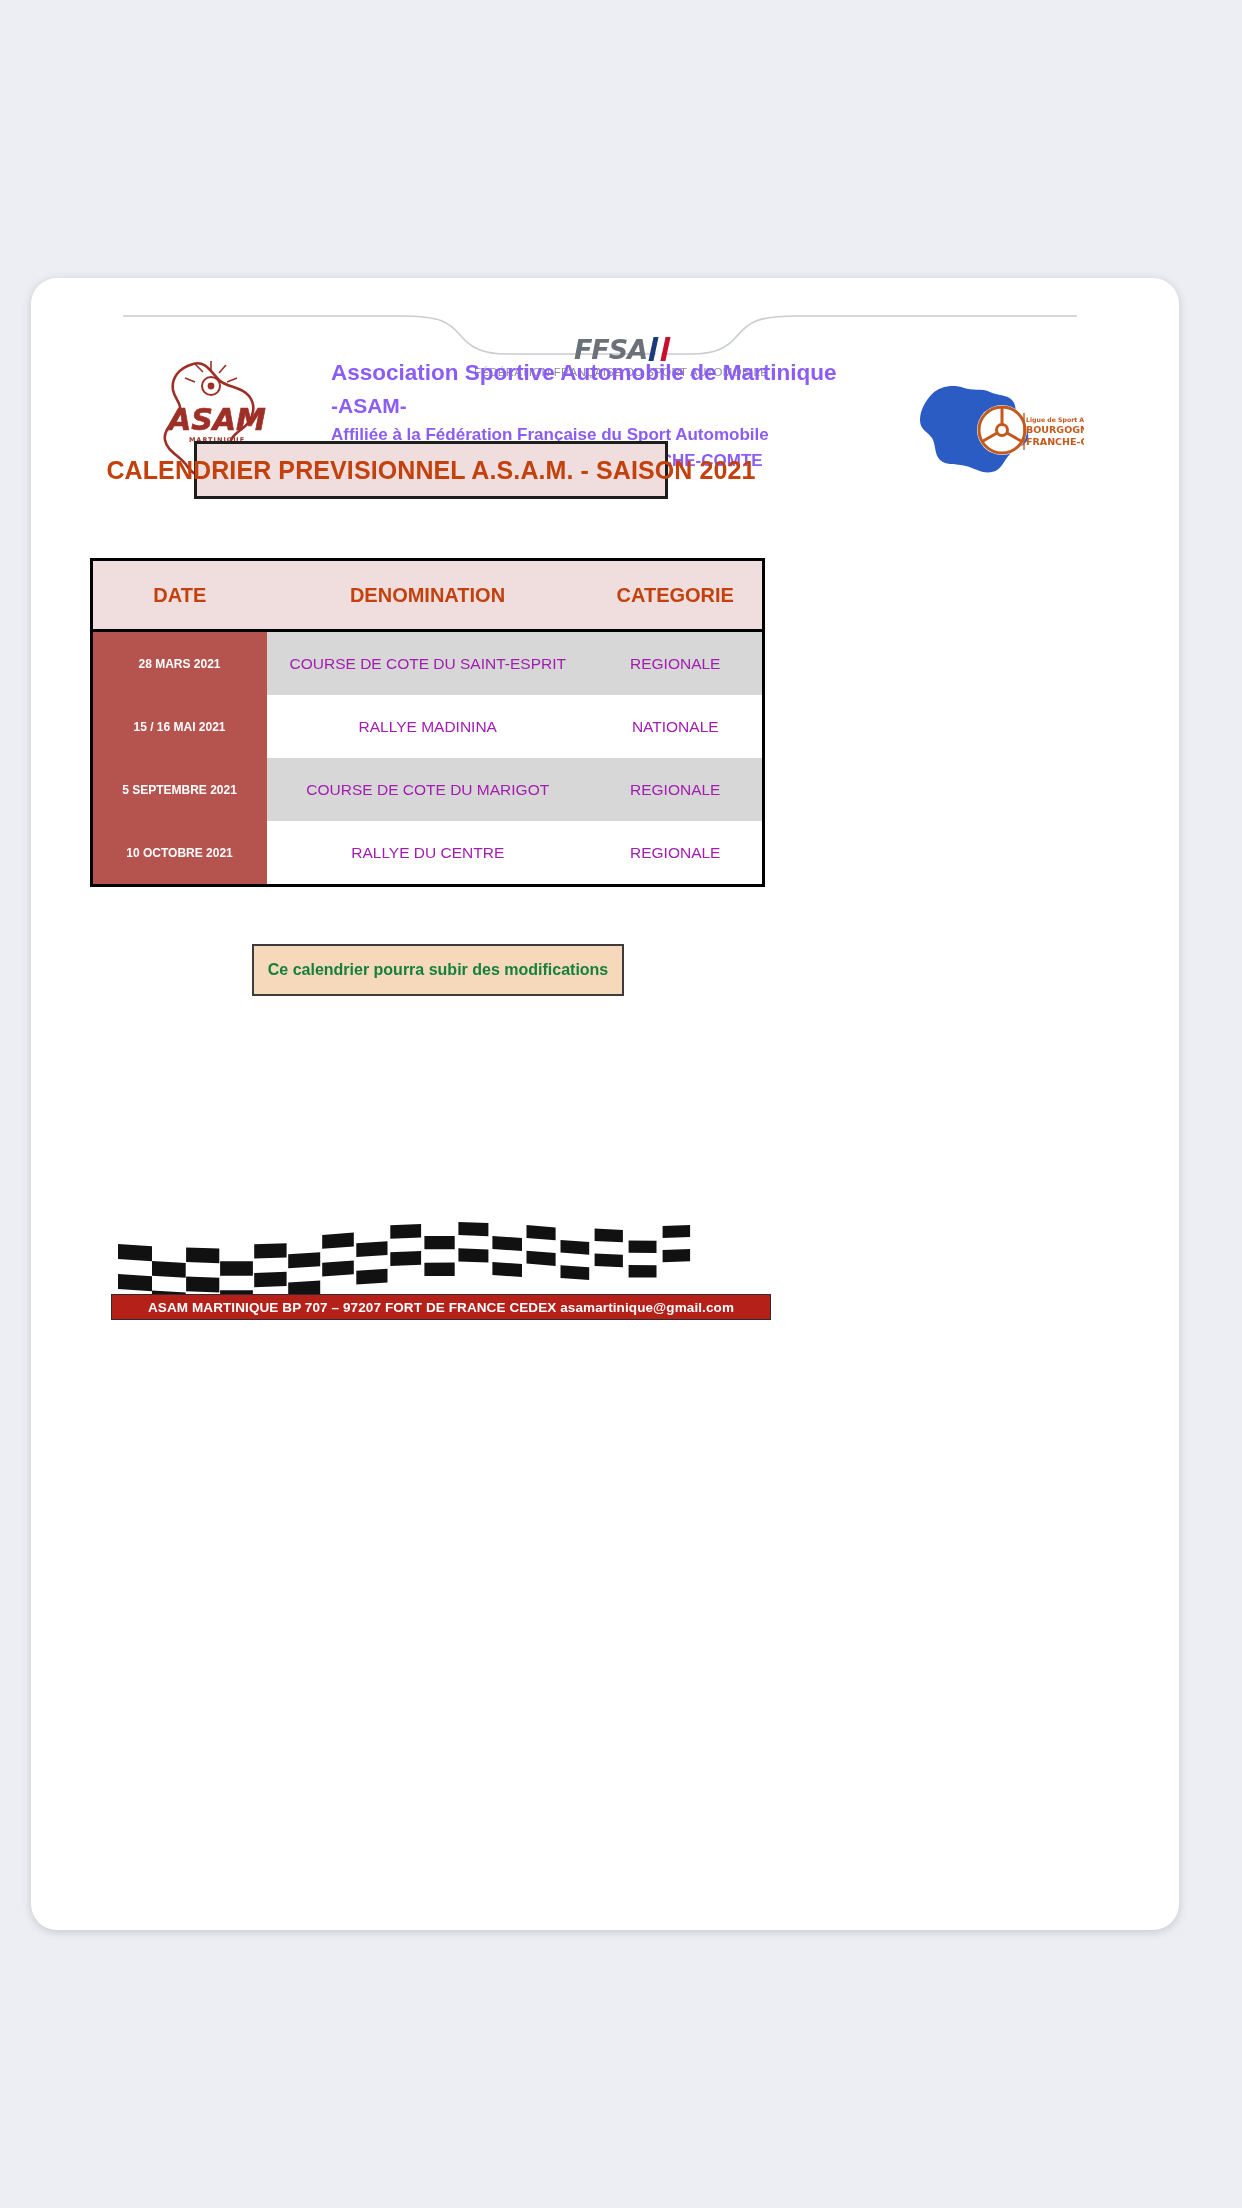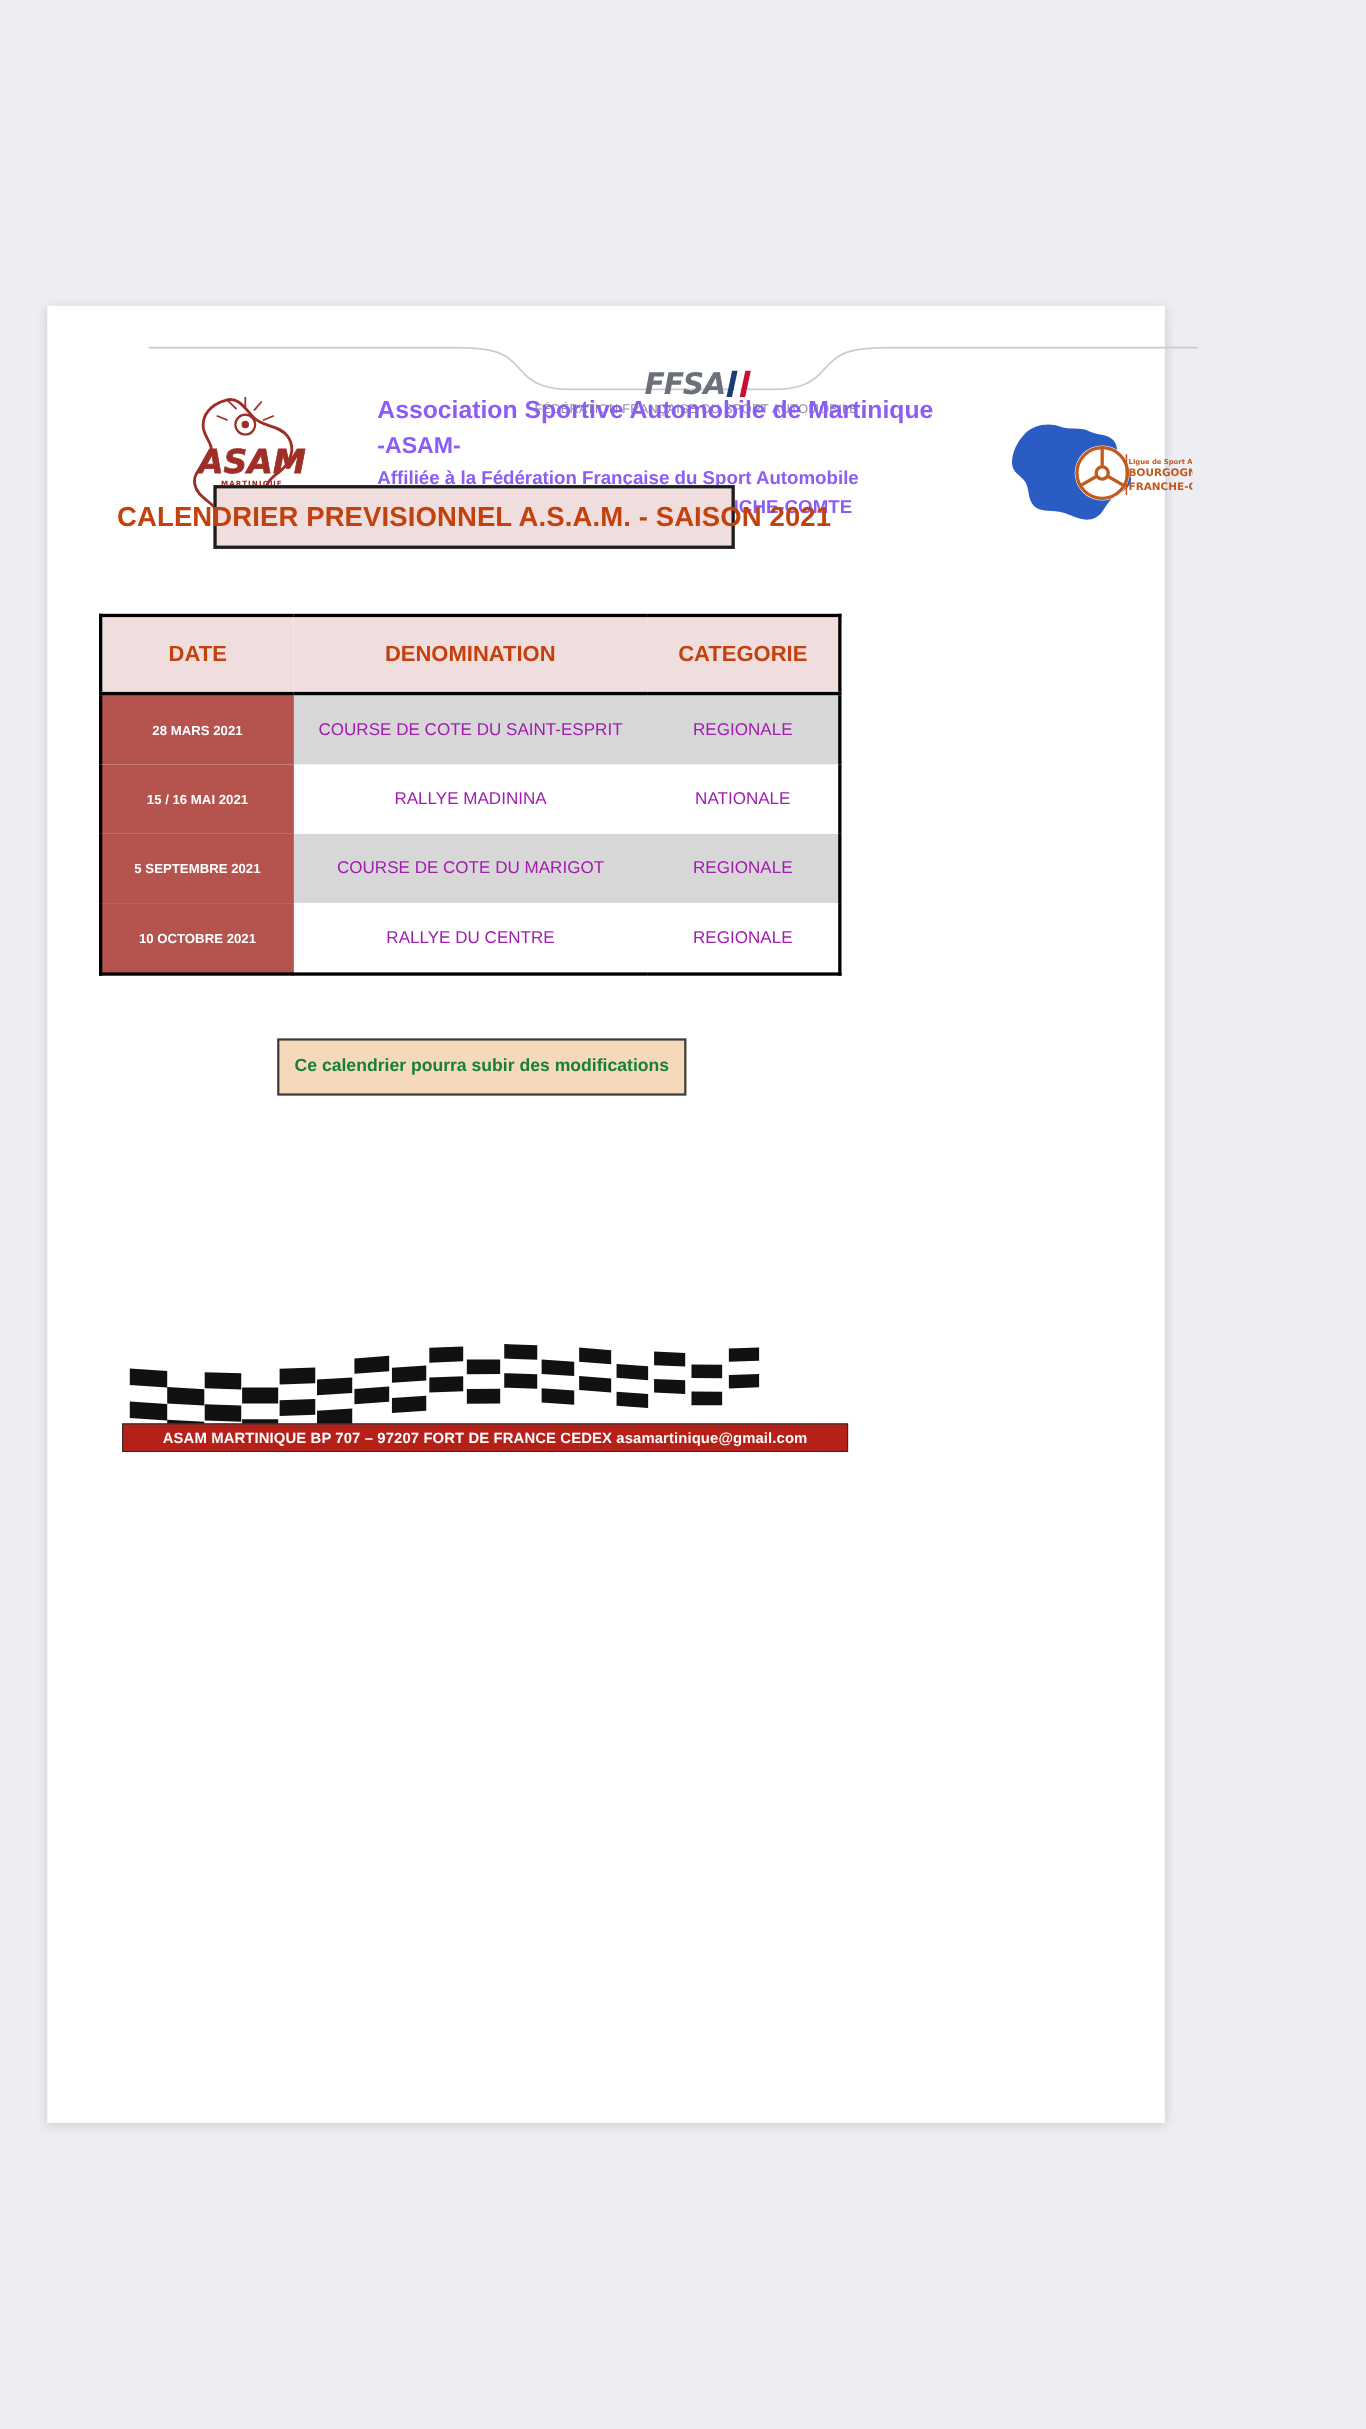--- a/index.html
+++ b/index.html
@@ -10,26 +10,27 @@
     width: 1242px;
     height: 2208px;
     background: #eceef4;
     font-family: "Liberation Sans", sans-serif;
     overflow: hidden;
   }
 
   
   #page-sheet {
     position: absolute;
-    left: 43px;
+    left: 31px;
     top: 278px;
-    width: 1016px;
+    width: 1148px;
     height: 1652px;
     background: #ffffff;
     box-shadow: 0 2px 10px rgba(0,0,0,0.16);
+    border-radius: 26px;
   }
 
   
   #ffsa-band {
     position: absolute;
     left: 0;
     top: 32px;
     width: 1180px;
     height: 60px;
   }

